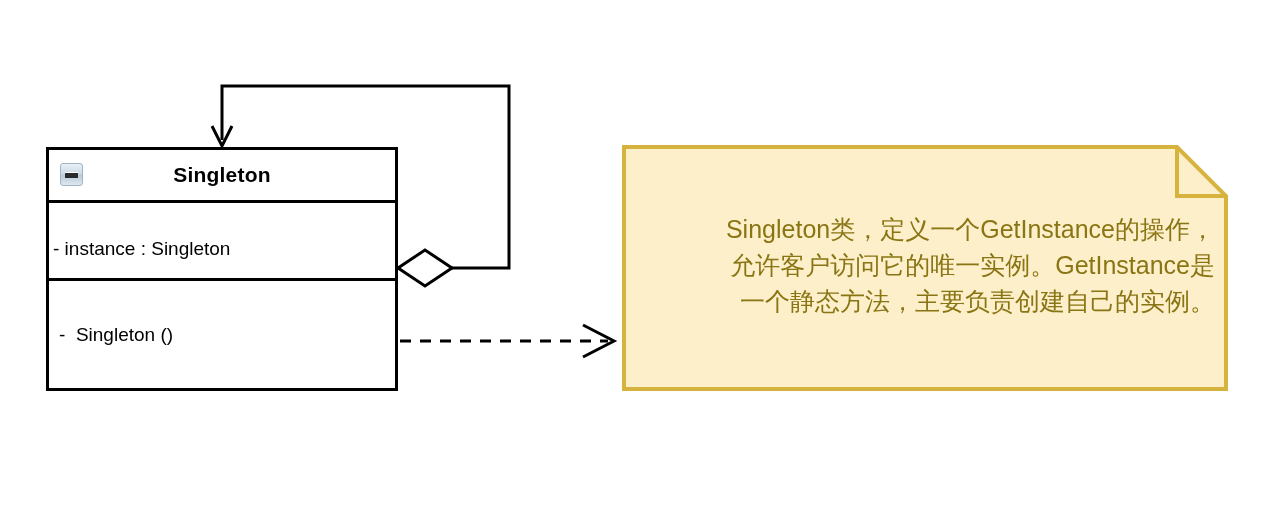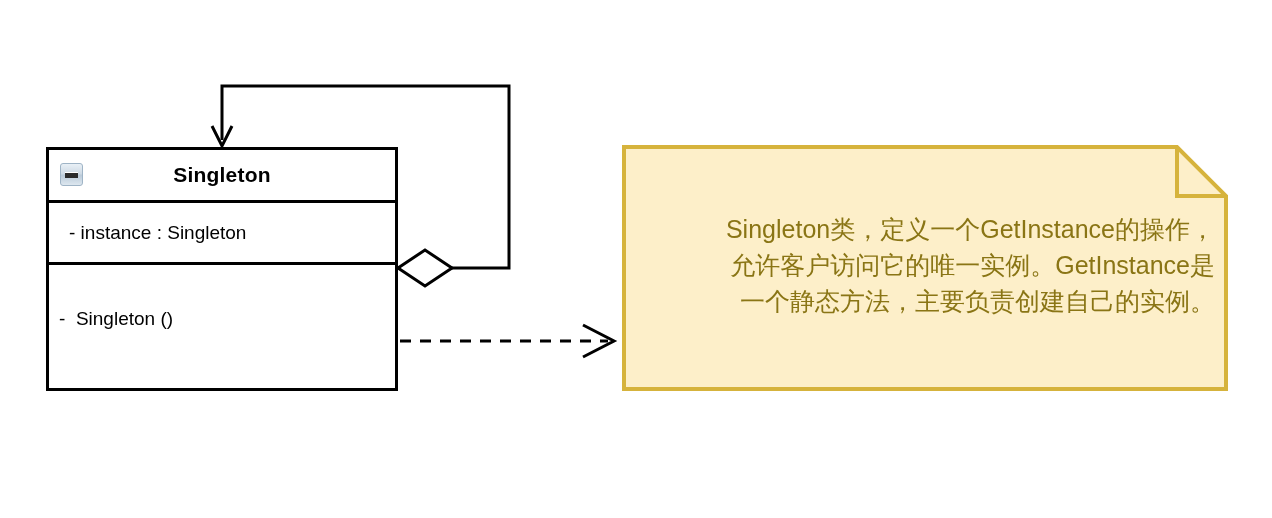--- a/index.html
+++ b/index.html
@@ -45,21 +45,22 @@
     display: flex;
     align-items: center;
     justify-content: center;
   }
   .cmp-attrs {
     height: 62px;
     border-bottom: 3px solid #000000;
     display: flex;
     flex-direction: column;
     justify-content: center;
-    padding-left: 20px;
+    padding-left: 4px;
+    margin-top: 16px;
   }
   .cmp-ops {
     height: 123px;
     display: flex;
     flex-direction: column;
     justify-content: center;
     padding-left: 10px;
     padding-bottom: 16px;
     gap: 8px;
   }

